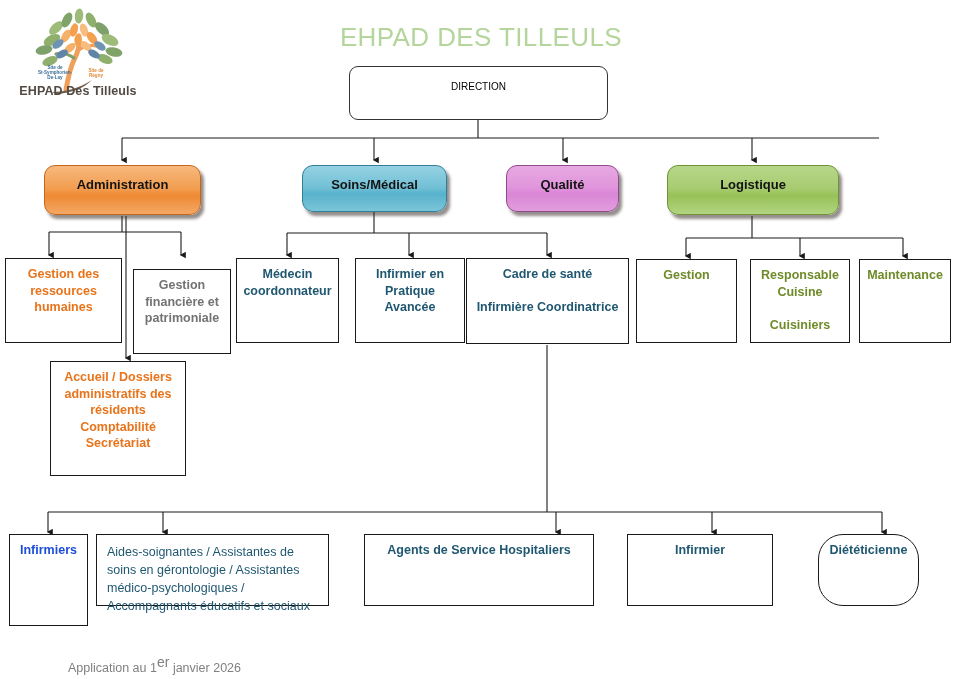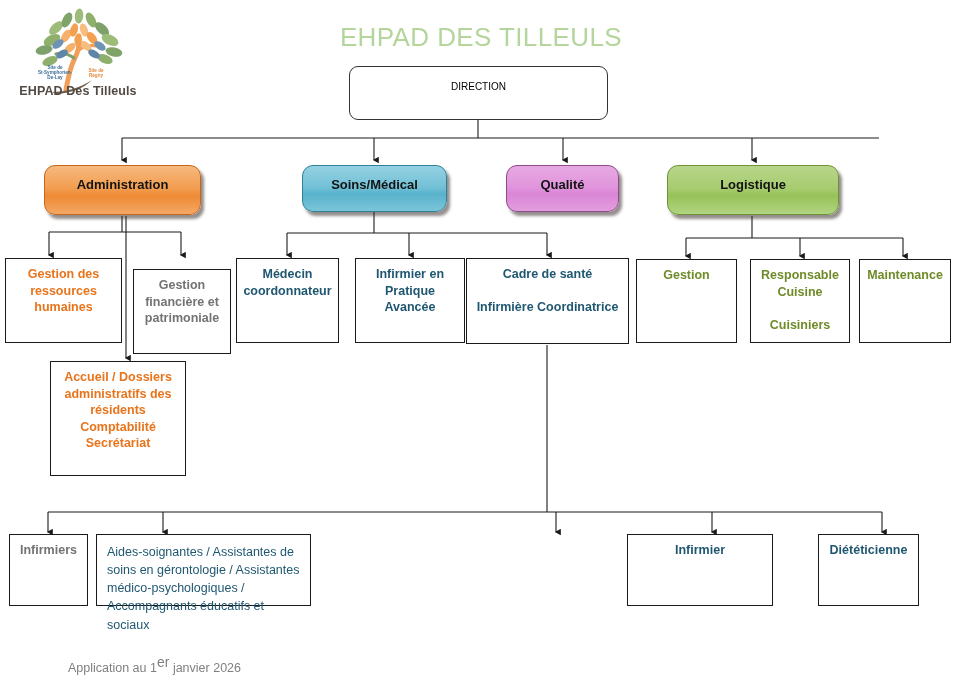--- a/index.html
+++ b/index.html
@@ -283,28 +283,31 @@
   <div class="box" style="left:750px; top:259px; width:100px; height:84px; color:#6f8b29;">
     <span class="txt">Responsable
 Cuisine
 
 Cuisiniers</span>
   </div>
   <div class="box" style="left:859px; top:259px; width:92px; height:84px; color:#6f8b29;">
     <span class="txt">Maintenance</span>
   </div>
 
-  <div class="box" style="left:9px; top:534px; width:79px; height:72px; color:#737373;">
+  <div class="box" style="left:9px; top:534px; width:79px; height:92px; color:#1d4ed8;">
     <span class="txt">Infirmiers</span>
   </div>
-  <div class="box lefty" style="left:96px; top:534px; width:215px; height:72px; color:#1f5771;">
+  <div class="box lefty" style="left:96px; top:534px; width:233px; height:72px; color:#1f5771;">
     <span class="txt">Aides-soignantes / Assistantes de soins en gérontologie / Assistantes médico-psychologiques / Accompagnants éducatifs et sociaux</span>
+  </div>
+  <div class="box" style="left:364px; top:534px; width:230px; height:72px; color:#1f5771;">
+    <span class="txt">Agents de Service Hospitaliers</span>
   </div>
   <div class="box" style="left:627px; top:534px; width:146px; height:72px; color:#1f5771;">
     <span class="txt">Infirmier</span>
   </div>
-  <div class="box" style="left:818px; top:534px; width:101px; height:72px; color:#1f5771;">
+  <div class="box" style="left:818px; top:534px; width:101px; height:72px; color:#1f5771;border-radius:25px;">
     <span class="txt">Diététicienne</span>
   </div>
 
   <div id="footer-note"><span>Application au 1</span><sup>er</sup><span> janvier 2026</span></div>
 
 </div>
 
 </body></html>

